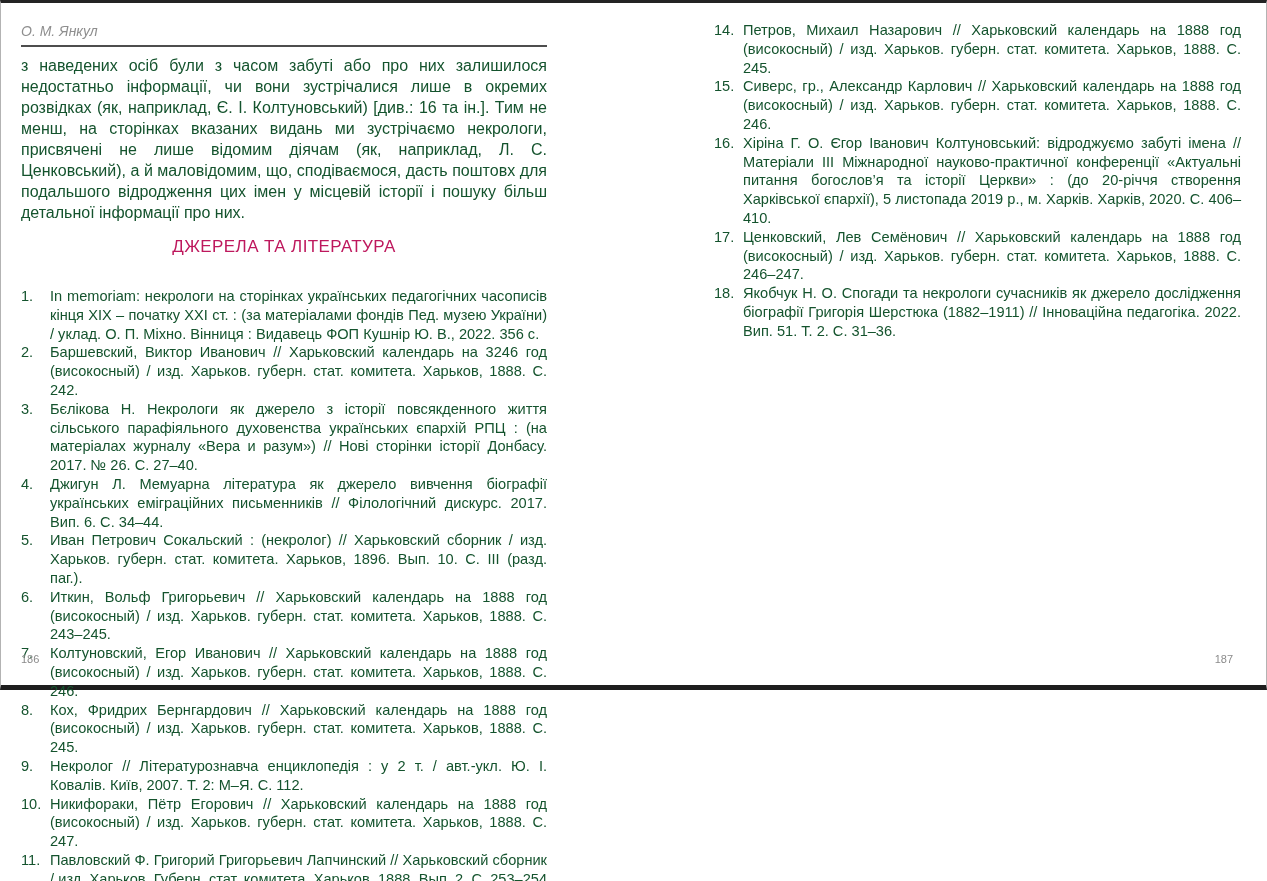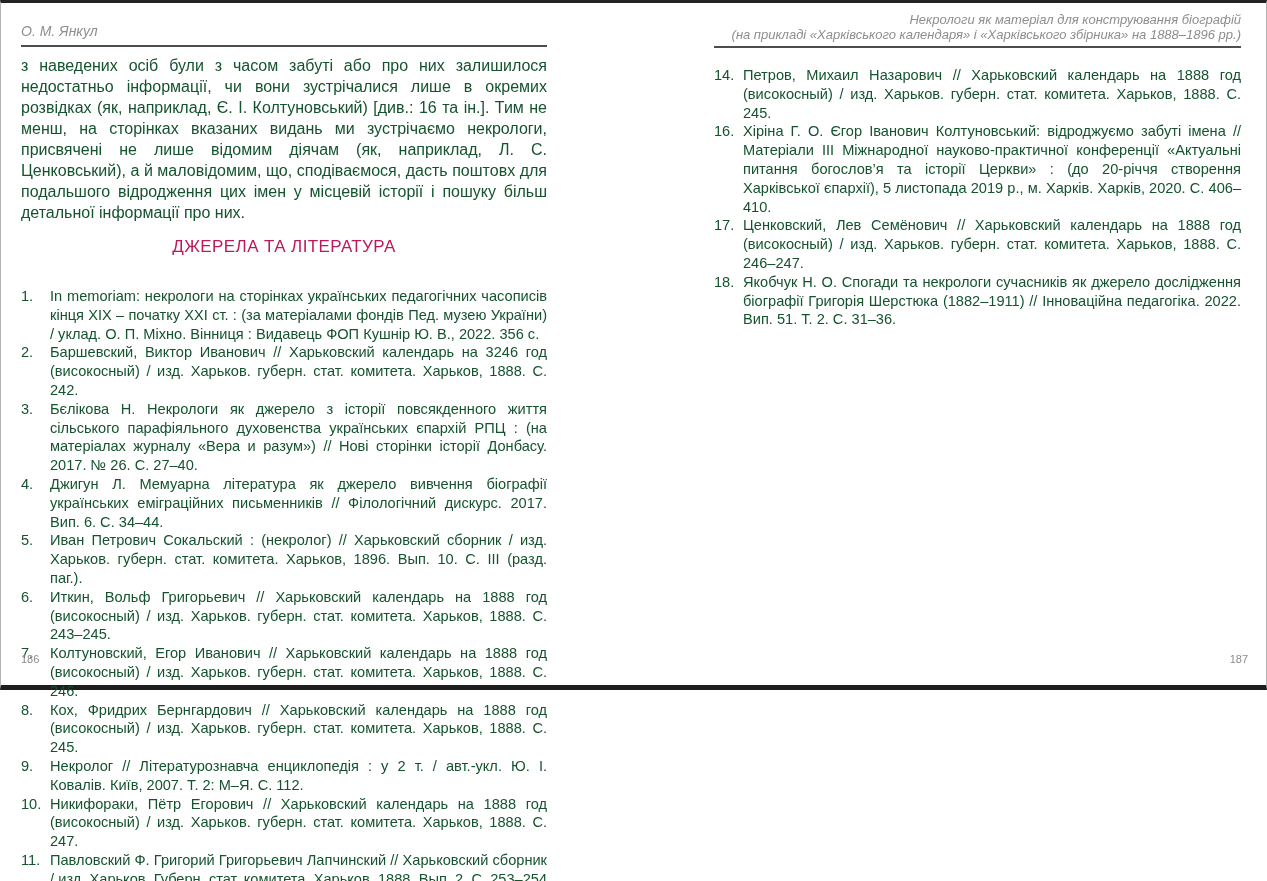--- a/index.html
+++ b/index.html
@@ -16,21 +16,21 @@
   .body-par{margin:8px 0 0 0;font-size:16px;line-height:21px;color:#14532d;text-align:justify;}
   .section-heading{margin-top:14px;font-size:17px;line-height:20px;color:#be185d;
                    text-align:center;letter-spacing:0.4px;}
   .refs{margin-top:30px;font-size:14.6px;line-height:18.8px;color:#14532d;}
   .refs-right{margin-top:18px;}
   .ref{display:flex;}
   .ref-num{flex:0 0 29px;}
   .ref-text{flex:1;text-align:justify;}
   .page-num{position:absolute;bottom:20px;font-size:11px;color:#8b8b8b;}
   .pn-left{left:20px;}
-  .pn-right{right:18px;}
+  .pn-right{right:33px;}
 </style>
 </head>
 <body>
 
 <div class="sheet">
 
   <div class="col col-left">
     <div class="running-header rh-left">
       <span>О. М. Янкул</span>
     </div>
@@ -82,29 +82,29 @@
       </div>
       <div class="ref">
         <span class="ref-num">11.</span>
         <span class="ref-text">Павловский Ф. Григорий Григорьевич Лапчинский // Харьковский сборник / изд. Харьков. Губерн. стат. комитета. Харьков, 1888. Вып. 2. С. 253–254 (разд. паг.).</span>
       </div>
 
     </div>
   </div>
 
   <div class="col col-right">
-    <div class="running-header rh-right">
-      <div>Некрологи як матеріал для конструювання біографій</div>
-      <div>(на прикладі «Харківського календаря» і «Харківського збірника» на 1888–1896 рр.)</div>
-    </div>
 
     <div class="refs refs-right">
       <div class="ref">
         <span class="ref-num">14.</span>
         <span class="ref-text">Петров, Михаил Назарович // Харьковский календарь на 1888 год (високосный) / изд. Харьков. губерн. стат. комитета. Харьков, 1888. С. 245.</span>
+      </div>
+      <div class="ref">
+        <span class="ref-num">15.</span>
+        <span class="ref-text">Сиверс, гр., Александр Карлович // Харьковский календарь на 1888 год (високосный) / изд. Харьков. губерн. стат. комитета. Харьков, 1888. С. 246.</span>
       </div>
       <div class="ref">
         <span class="ref-num">16.</span>
         <span class="ref-text">Хіріна Г. О. Єгор Іванович Колтуновський: відроджуємо забуті імена // Матеріали ІІІ Міжнародної науково-практичної конференції «Актуальні питання богослов’я та історії Церкви» : (до 20-річчя створення Харківської єпархії), 5 листопада 2019 р., м. Харків. Харків, 2020. С. 406–410.</span>
       </div>
       <div class="ref">
         <span class="ref-num">17.</span>
         <span class="ref-text">Ценковский, Лев Семёнович // Харьковский календарь на 1888 год (високосный) / изд. Харьков. губерн. стат. комитета. Харьков, 1888. С. 246–247.</span>
       </div>
       <div class="ref">

